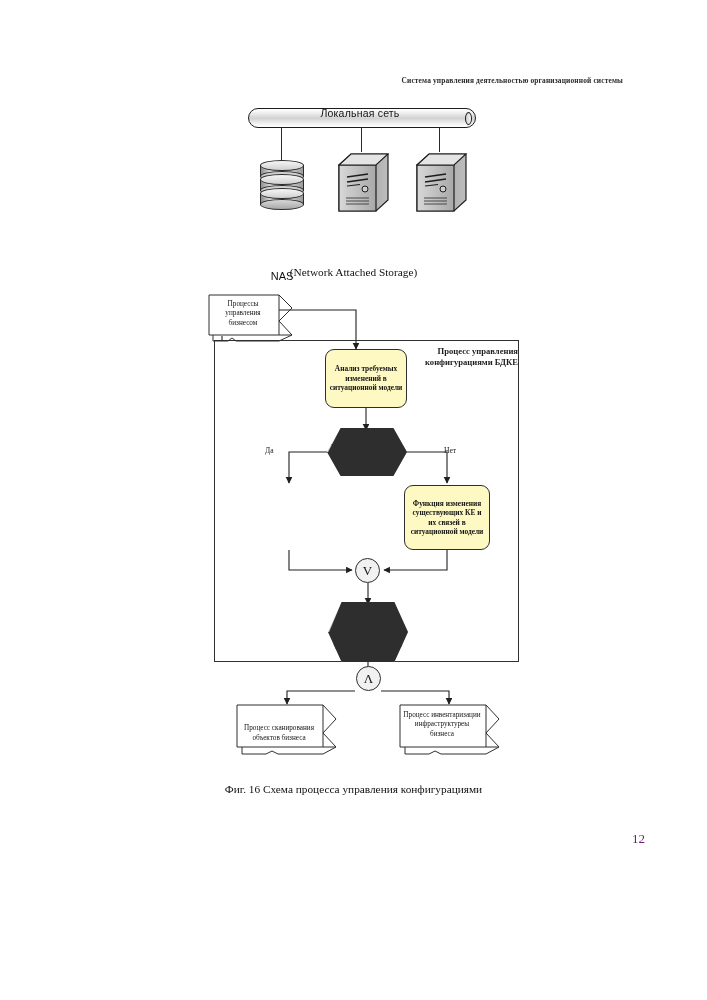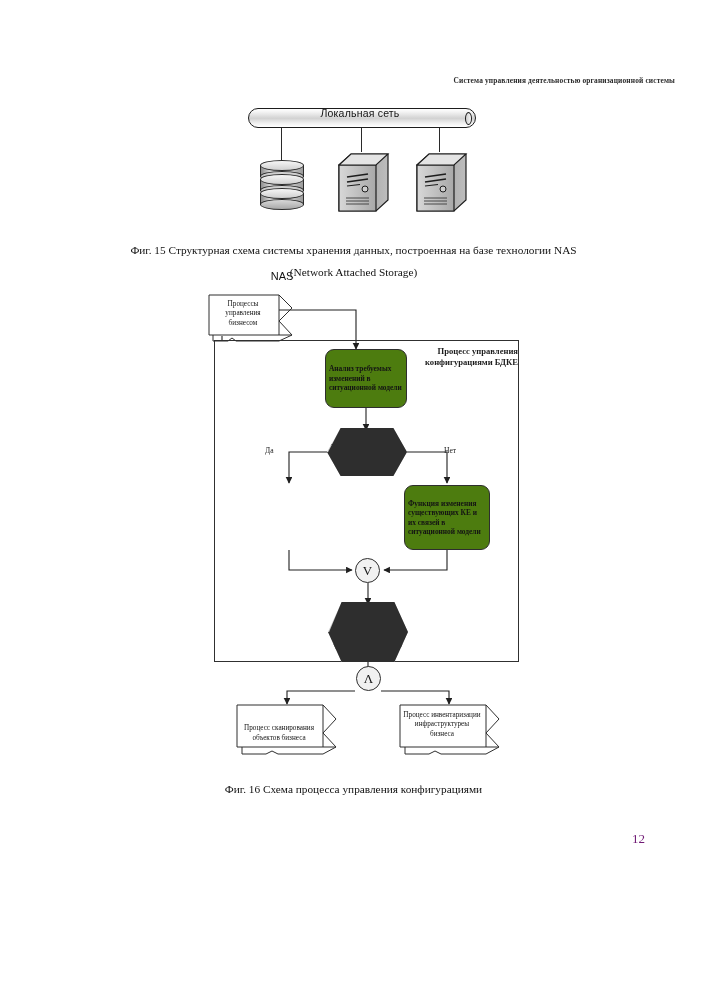--- a/index.html
+++ b/index.html
@@ -6,21 +6,21 @@
   body{
     width:707px;height:1000px;background:#ffffff;
     font-family:"Liberation Serif", serif;color:#111;
     position:relative;overflow:hidden;
   }
   .page{position:relative;width:707px;height:1000px;}
 
   
   .running-head{
     position:absolute;left:0;top:76px;width:707px;
-    text-align:right;padding-right:32px;box-sizing:border-box;
+    text-align:right;padding-right:84px;box-sizing:border-box;
     font-size:7.4px;font-weight:bold;letter-spacing:.15px;color:#2b2b2b;
     font-family:"Liberation Serif", serif;
   }
 
   
   .fig15{position:absolute;left:246px;top:104px;width:240px;height:126px;}
   .netbar{
     position:absolute;left:2px;top:4px;width:228px;height:20px;
     border:1.3px solid #1c1c1c;border-radius:10px;
     background:linear-gradient(to bottom,#ffffff 0%,#f2f2f2 18%,#d2d2d2 52%,#efefef 78%,#ffffff 100%);
@@ -86,23 +86,23 @@
     border:1px solid #303030;box-sizing:border-box;background:transparent;
   }
   .frame-title{
     position:absolute;left:398px;top:60px;width:120px;
     font-family:"Liberation Serif", serif;font-weight:bold;
     font-size:8.6px;line-height:11px;color:#1d1d1d;text-align:right;
   }
 
   .node{
     position:absolute;box-sizing:border-box;
-    background:#4d7c0f;border:1.1px solid #2e2e2e;
+    background:#fef9c3;border:1.1px solid #2e2e2e;
     display:flex;align-items:center;justify-content:center;
-    text-align:left;color:#141414;font-weight:bold;
+    text-align:center;color:#141414;font-weight:bold;
     font-family:"Liberation Serif", serif;font-size:7.4px;line-height:9.4px;
     padding:2px 3px;
   }
   .rounded{border-radius:9px;}
 
   .hexwrap{position:absolute;}
   .hex{
     width:100%;height:100%;
     background:#c9c9c9;
     clip-path:polygon(17% 0%,83% 0%,100% 50%,83% 100%,17% 100%,0% 50%);
@@ -216,21 +216,20 @@
         <line x1="9" y1="30" x2="30" y2="27" stroke="#1d1d1d" stroke-width="1.6"></line>
         <line x1="9" y1="34" x2="22" y2="32.5" stroke="#1d1d1d" stroke-width="1.2"></line>
         <circle cx="27" cy="37" r="3" fill="#cfcfcf" stroke="#1d1d1d" stroke-width="1"></circle>
         <line x1="8" y1="46" x2="31" y2="46" stroke="#3a3a3a" stroke-width="0.9"></line>
         <line x1="8" y1="49" x2="31" y2="49" stroke="#3a3a3a" stroke-width="0.9"></line>
         <line x1="8" y1="52" x2="31" y2="52" stroke="#3a3a3a" stroke-width="0.9"></line>
       </svg>
     </div>
   </div>
 
-  <div class="caption cap15a">Фиг. 15 Структурная схема системы хранения данных, построенная на базе технологии NAS</div>
   <div class="caption cap15b">(Network Attached Storage)</div>
 
   <div class="fig16">
 
     <svg width="707" height="480" style="position:absolute;left:0;top:0;">
       <defs>
         <marker id="ah" markerWidth="7" markerHeight="7" refX="5.4" refY="3" orient="auto">
           <path d="M0,0 L6,3 L0,6 z" fill="#202020"></path>
         </marker>
       </defs>

